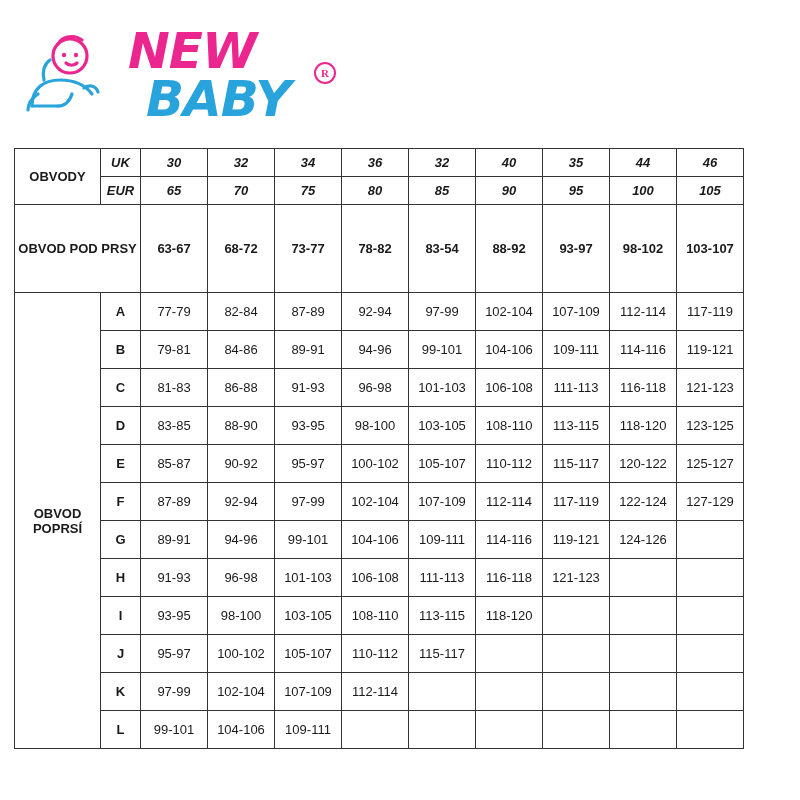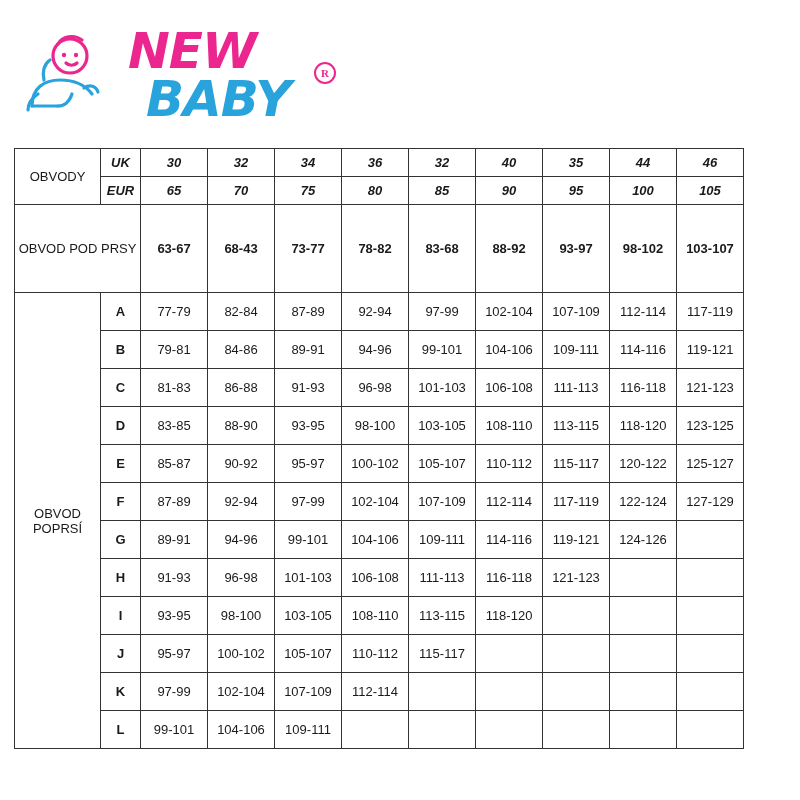--- a/index.html
+++ b/index.html
@@ -101,21 +101,21 @@
   td.pink {
     background: #fbd4e4;
     font-weight: bold;
     font-style: italic;
   }
   td.pinklight {
     background: #fbd4e4;
   }
   td.label {
     background: #fbd4e4;
-    font-weight: normal;
+    font-weight: bold;
     font-size: 13px;
     color: #1a1a1a;
   }
   td.hdr {
     font-weight: bold;
     font-size: 13px;
   }
   td.cupcol {
     font-weight: bold;
     font-size: 13px;
@@ -201,24 +201,24 @@
             <td class="pink hdr">80</td>
             <td class="pink hdr">85</td>
             <td class="pink hdr">90</td>
             <td class="pink hdr">95</td>
             <td class="pink hdr">100</td>
             <td class="pink hdr">105</td>
           </tr>
           <tr class="row-under">
             <td class="label" colspan="2">OBVOD POD PRSY</td>
             <td class="pinklight hdr">63-67</td>
-            <td class="pinklight hdr">68-43</td>
+            <td class="pinklight hdr">68-72</td>
             <td class="pinklight hdr">73-77</td>
             <td class="pinklight hdr">78-82</td>
-            <td class="pinklight hdr">83-68</td>
+            <td class="pinklight hdr">83-54</td>
             <td class="pinklight hdr">88-92</td>
             <td class="pinklight hdr">93-97</td>
             <td class="pinklight hdr">98-102</td>
             <td class="pinklight hdr">103-107</td>
           </tr>
           <tr class="row-cup">
             <td class="label" rowspan="12">OBVOD POPRSÍ</td>
             <td class="cupcol">A</td>
             <td>77-79</td>
             <td>82-84</td>

